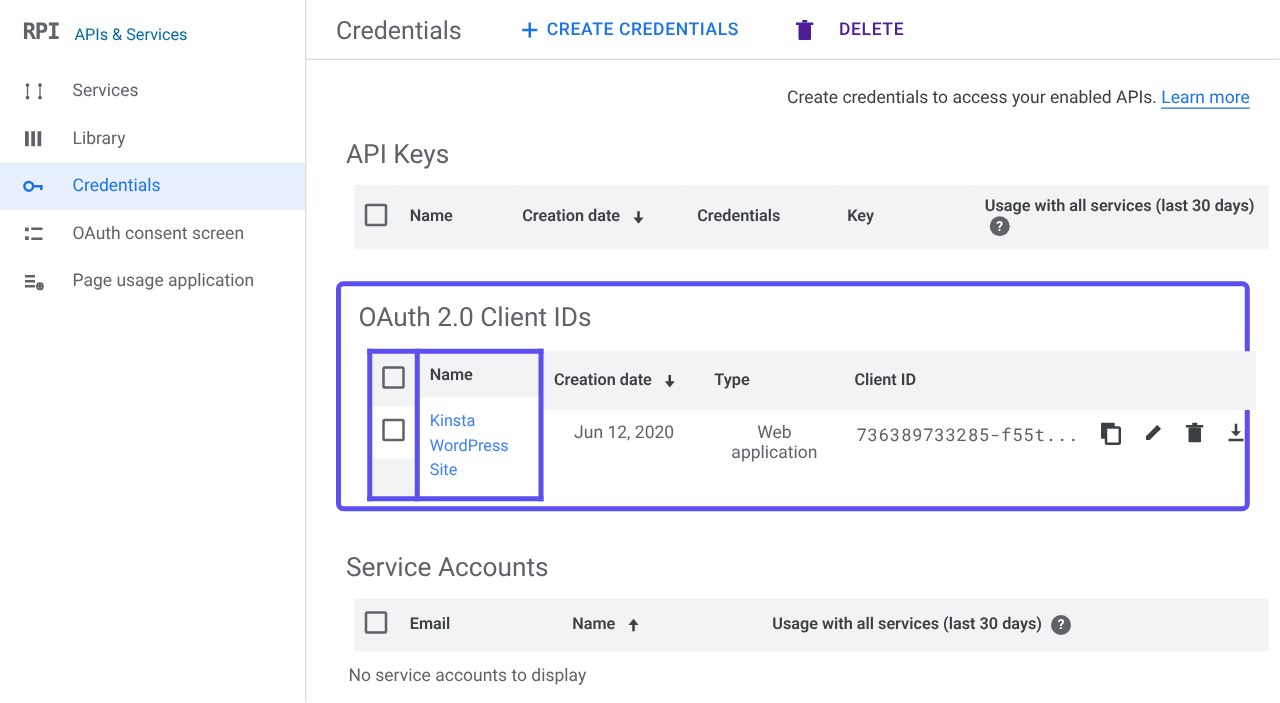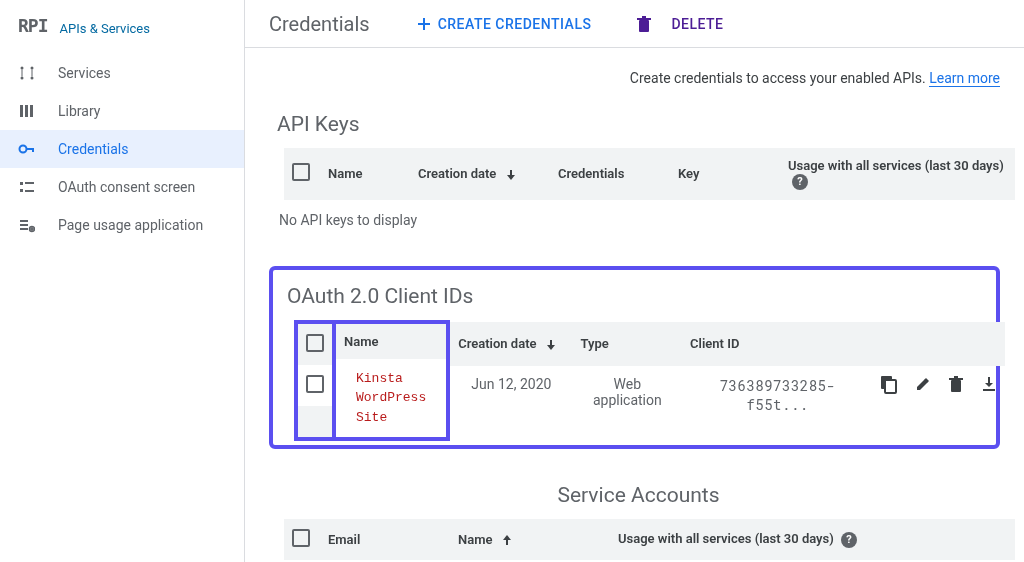--- a/index.html
+++ b/index.html
@@ -17,21 +17,21 @@
   .main { flex: 1; overflow-y: auto; }
   .topbar { display: flex; align-items: center; gap: 28px; padding: 12px 24px; border-bottom: 1px solid #dadce0; height: 48px; }
   .page-title { font-size: 20px; color: #5f6368; font-weight: 400; }
   .top-action { display: flex; align-items: flex-start; gap: 6px; color: #1a73e8; font-weight: 500; font-size: 14px; letter-spacing: 0.5px; cursor: pointer; margin-left: 18px; }
   .top-action.muted { color: #4c1d95; gap: 20px; }
   .content { padding: 22px 24px 40px; }
   .intro { font-size: 14px; color: #3c4043; margin-bottom: 26px; text-align: right; }
   .intro a { color: #1a73e8; text-decoration: none; border-bottom: 1px solid #1a73e8; }
   .section { margin-bottom: 26px; }
   .section-title { font-size: 21px; color: #5f6368; font-weight: 400; margin: 8px 0 12px 8px; }
-  .section-header-row { display: flex; justify-content: center; align-items: center; margin-top: 24px; }
+  .section-header-row { display: flex; justify-content: space-between; align-items: center; margin-top: 24px; }
   .link { color: #1a73e8; text-decoration: none; border-bottom: 1px solid #1a73e8; font-size: 14px; cursor: pointer; margin-right: 6px; }
   .table { width: 100%; border-collapse: collapse; margin-left: 15px; }
   .thead { background: #f1f3f4; }
   .th { text-align: left; padding: 10px 8px; font-size: 13px; font-weight: 600; color: #3c4043; vertical-align: middle; }
   .td { padding: 10px 8px; font-size: 14px; color: #5f6368; vertical-align: top; text-align: center; }
   .checkbox { width: 18px; height: 18px; border: 2px solid #5f6368; border-radius: 2px; display: inline-block; }
   .empty { padding: 12px 10px; color: #5f6368; font-size: 14px; }
   .help-icon { display: inline-flex; width: 16px; height: 16px; border-radius: 50%; background: #5f6368; color: #fff; align-items: center; justify-content: center; font-size: 11px; font-weight: 700; margin-left: 4px; }
   .sort-icon { margin-left: 4px; }
   .mono { font-family: "Roboto Mono", monospace; letter-spacing: 0.5px; }
@@ -156,21 +156,20 @@
             </th>
             <th class="th" style="width:120px;">Credentials</th>
             <th class="th" style="width:110px;">Key</th>
             <th class="th">
               <span>Usage with all services (last 30 days)</span>
               <span class="help-icon">?</span>
             </th>
           </tr>
         </tbody>
           </table>
-        <div class="empty">No API keys to display</div>
       </section>
 
       <section class="section highlight-box">
         <h2 class="section-title">OAuth 2.0 Client IDs</h2>
         <table class="table">
           <colgroup>
             <col style="width:36px;">
               <col style="width:110px;">
               <col style="width:170px;">
               <col style="width:130px;">
@@ -178,21 +177,21 @@
               <col>
           </colgroup>
           <tbody>
               <tr class="thead">
             <td class="th name-box" rowspan="2" style="vertical-align:top; padding:0;">
               <div style="padding:10px 8px;"><span class="checkbox"></span></div>
               <div style="padding:10px 8px;background:#fff;"><span class="checkbox"></span></div>
             </td>
             <td class="th name-box" rowspan="2" style="vertical-align:top; padding:0;">
               <div style="padding:10px 8px; font-weight:600;">Name</div>
-              <div style="padding:10px 20px; background:#fff; color:#b91c1c; font-weight:400; line-height:1.5;font-family:Liberation Mono, monospace;">Kinsta WordPress Site</div>
+              <div style="padding:10px 8px; background:#fff; color:#3b82f6; font-weight:400; line-height:1.5;">Kinsta WordPress Site</div>
             </td>
             <th class="th">
               <span>Creation date</span>
               <span class="sort-icon">
                 <svg width="14" height="14" viewBox="0 0 14 14" fill="currentColor" style="display:inline;vertical-align:middle;">
                       <path d="M7 12L3 7h8z"></path>
                       <rect x="6" y="2" width="2" height="6"></rect>
                     </svg>
               </span>
             </th>

